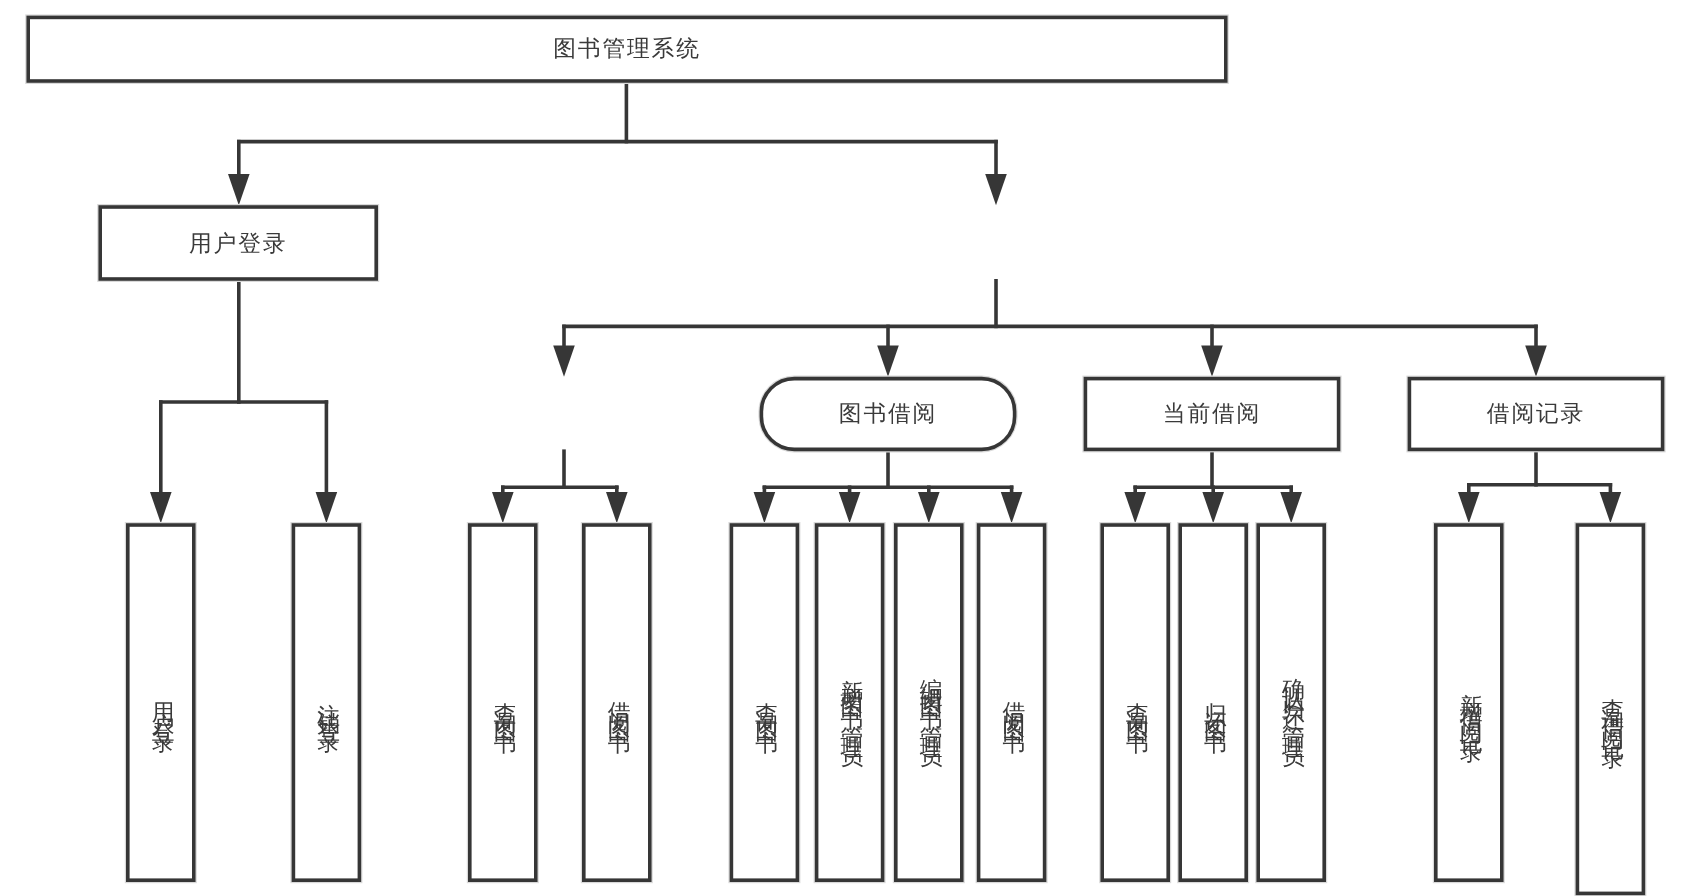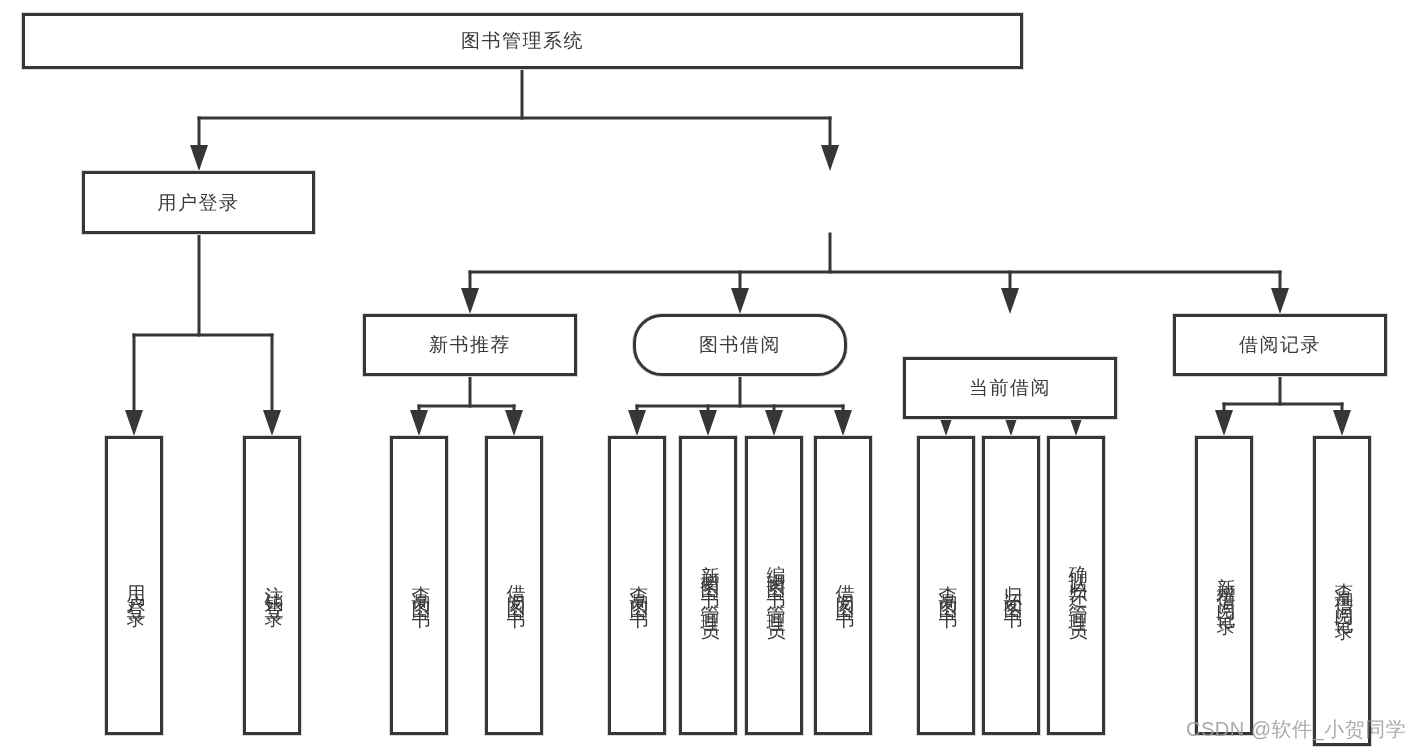--- a/index.html
+++ b/index.html
@@ -149,27 +149,24 @@
   </svg>
 
   <div class="box h" style="left:22px; top:13px; width:1001px; height:56px;">
     <span>图书管理系统</span>
   </div>
 
   <div class="box h" style="left:82px; top:171px; width:233px; height:63px;">
     <span>用户登录</span>
   </div>
 
-  <div class="box h" style="left:363px; top:314px; width:214px; height:62px;">
-    <span>新书推荐</span>
-  </div>
   <div class="box h" style="left:633px; top:314px; width:214px; height:62px;border-radius:29px;">
     <span>图书借阅</span>
   </div>
-  <div class="box h" style="left:903px; top:314px; width:214px; height:62px;margin-top:43px;">
+  <div class="box h" style="left:903px; top:314px; width:214px; height:62px;">
     <span>当前借阅</span>
   </div>
   <div class="box h" style="left:1173px; top:314px; width:214px; height:62px;">
     <span>借阅记录</span>
   </div>
 
   <div class="box v" style="left:105px; top:436px; width:58px; height:299px;">
     <span>用户登录</span>
   </div>
   <div class="box v" style="left:243px; top:436px; width:58px; height:299px;">
@@ -206,15 +203,14 @@
     <span>确认归还（管理员）</span>
   </div>
 
   <div class="box v" style="left:1195px; top:436px; width:58px; height:299px;">
     <span>新增借阅记录</span>
   </div>
   <div class="box v" style="left:1313px; top:436px; width:58px; height:310px;">
     <span>查询借阅记录</span>
   </div>
 
-  <div class="watermark">CSDN @软件_小贺同学</div>
 
 </div>
 
 </body></html>

